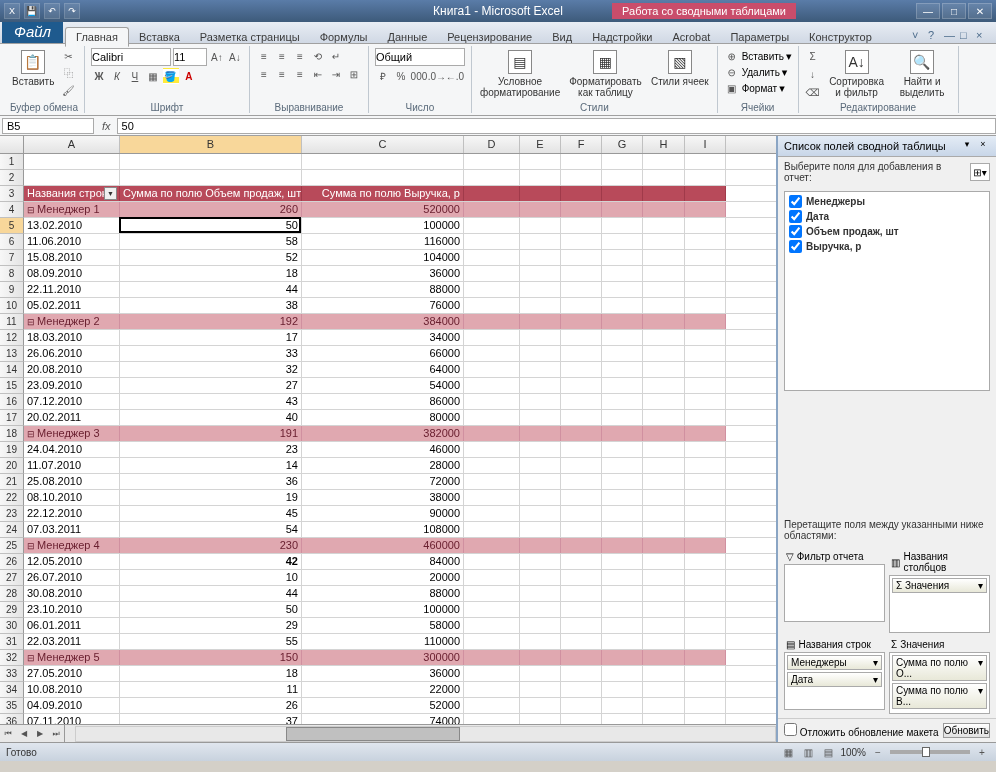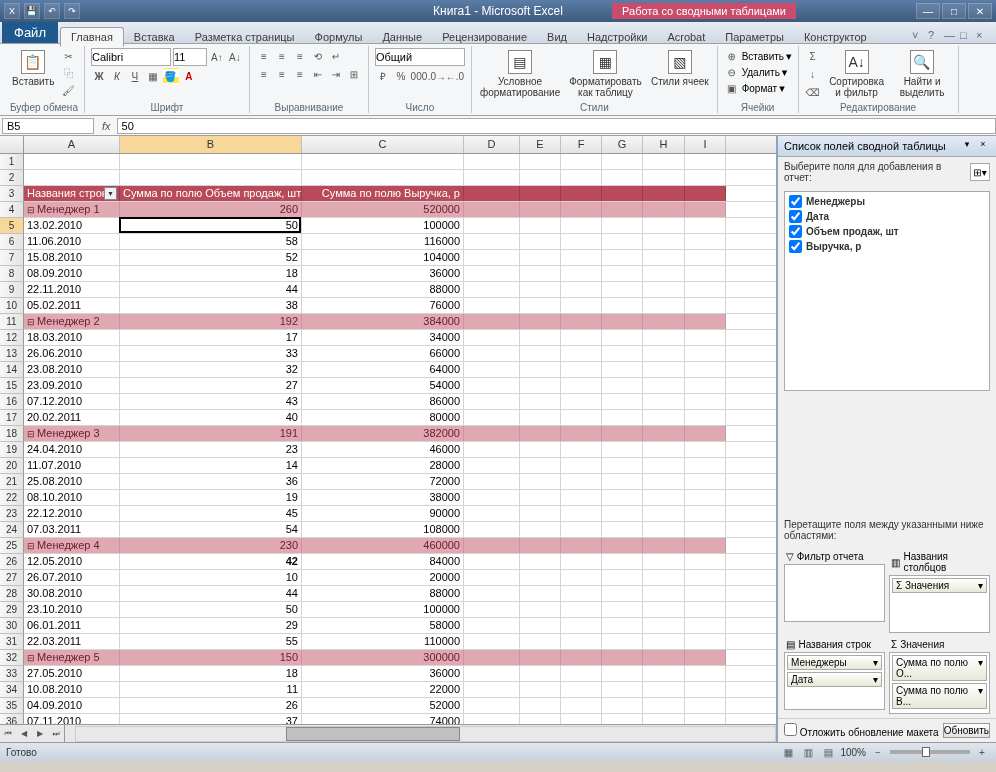--- a/index.html
+++ b/index.html
@@ -5,21 +5,21 @@
 * { margin: 0; padding: 0; box-sizing: border-box; font-family: "Segoe UI", Tahoma, sans-serif; }
 body { background: #d4d0c8; width: 996px; height: 772px; overflow: hidden; position: relative; font-size: 11px; }
 .titlebar { background: linear-gradient(#5a7ca8, #3d5a7a); height: 22px; color: #fff; display: flex; align-items: center; padding: 0 4px; position: relative; }
 .qat { display: flex; gap: 4px; align-items: center; }
 .qat-btn { width: 16px; height: 16px; background: rgba(255,255,255,.1); border: 1px solid rgba(255,255,255,.15); display:inline-flex; align-items:center; justify-content:center; font-size:9px; }
 .title-center { position: absolute; left: 50%; transform: translateX(-50%); font-size: 12px; }
 .ctx-tab { position: absolute; right: 200px; background: #c94d6b; padding: 2px 10px; font-size: 11px; color:#fff; }
 .win-controls { position: absolute; right: 4px; display: flex; gap: 2px; }
 .win-btn { width: 24px; height: 16px; background: rgba(255,255,255,.1); border:1px solid rgba(255,255,255,.2); cursor: pointer; display:flex; align-items:center; justify-content:center; font-size:10px; color:#fff; }
 .tabs { background: linear-gradient(#e8edf4, #d0d8e4); height: 22px; display: flex; align-items: flex-end; padding-left: 2px; border-bottom: 1px solid #a0a0a0; }
-.file-tab { background: #1e5a8e; color: #fff; padding: 3px 12px; font-size: 13px; margin-right: 2px; cursor:pointer; }
+.file-tab { background: #1e5a8e; color: #fff; padding: 3px 12px; font-size: 15px; margin-right: 2px; cursor:pointer;font-style:italic; }
 .tab { padding: 3px 10px; font-size: 11px; color: #3b3b3b; cursor: pointer; }
 .tab.active { background: #f5f6f7; border: 1px solid #a0a0a0; border-bottom: 1px solid #f5f6f7; margin-bottom: -1px; border-radius: 3px 3px 0 0; }
 .ribbon { background: #f5f6f7; height: 72px; display: flex; border-bottom: 1px solid #a0a0a0; padding: 2px 4px; gap: 0; }
 .rgroup { border-right: 1px solid #c0c8d0; padding: 0 6px; display: flex; flex-direction: column; justify-content: space-between; }
 .rgroup-label { text-align: center; font-size: 10px; color: #5a6a7a; padding-top: 2px; }
 .rgroup-content { display: flex; align-items: flex-start; gap: 4px; height: 56px; padding-top: 2px; }
 .big-btn { display: flex; flex-direction: column; align-items: center; gap: 2px; cursor: pointer; padding: 2px; font-size: 10px; text-align:center; color:#333; }
 .big-icon { width: 24px; height: 24px; background: #fff; border: 1px solid #888; display:flex; align-items:center; justify-content:center; font-size:14px; }
 .mini-btns { display: flex; flex-direction: column; gap: 1px; }
 .mini-btn { width:16px; height:16px; border:1px solid transparent; cursor:pointer; display:flex; align-items:center; justify-content:center; font-size:10px; color:#555;}
@@ -427,21 +427,21 @@
             <div class="cell r" style="width: 182px;">33</div>
             <div class="cell r" style="width: 162px;">66000</div>
             <div class="cell" style="width: 56px;"></div>
             <div class="cell" style="width: 41px;"></div>
             <div class="cell" style="width: 41px;"></div>
             <div class="cell" style="width: 41px;"></div>
             <div class="cell" style="width: 42px;"></div>
             <div class="cell" style="width: 41px;"></div>
           </div>
           <div class="grid-row">
-            <div class="cell" style="width: 96px;">    23.08.2010</div>
+            <div class="cell" style="width: 96px;">    20.08.2010</div>
             <div class="cell r" style="width: 182px;">32</div>
             <div class="cell r" style="width: 162px;">64000</div>
             <div class="cell" style="width: 56px;"></div>
             <div class="cell" style="width: 41px;"></div>
             <div class="cell" style="width: 41px;"></div>
             <div class="cell" style="width: 41px;"></div>
             <div class="cell" style="width: 42px;"></div>
             <div class="cell" style="width: 41px;"></div>
           </div>
           <div class="grid-row">

